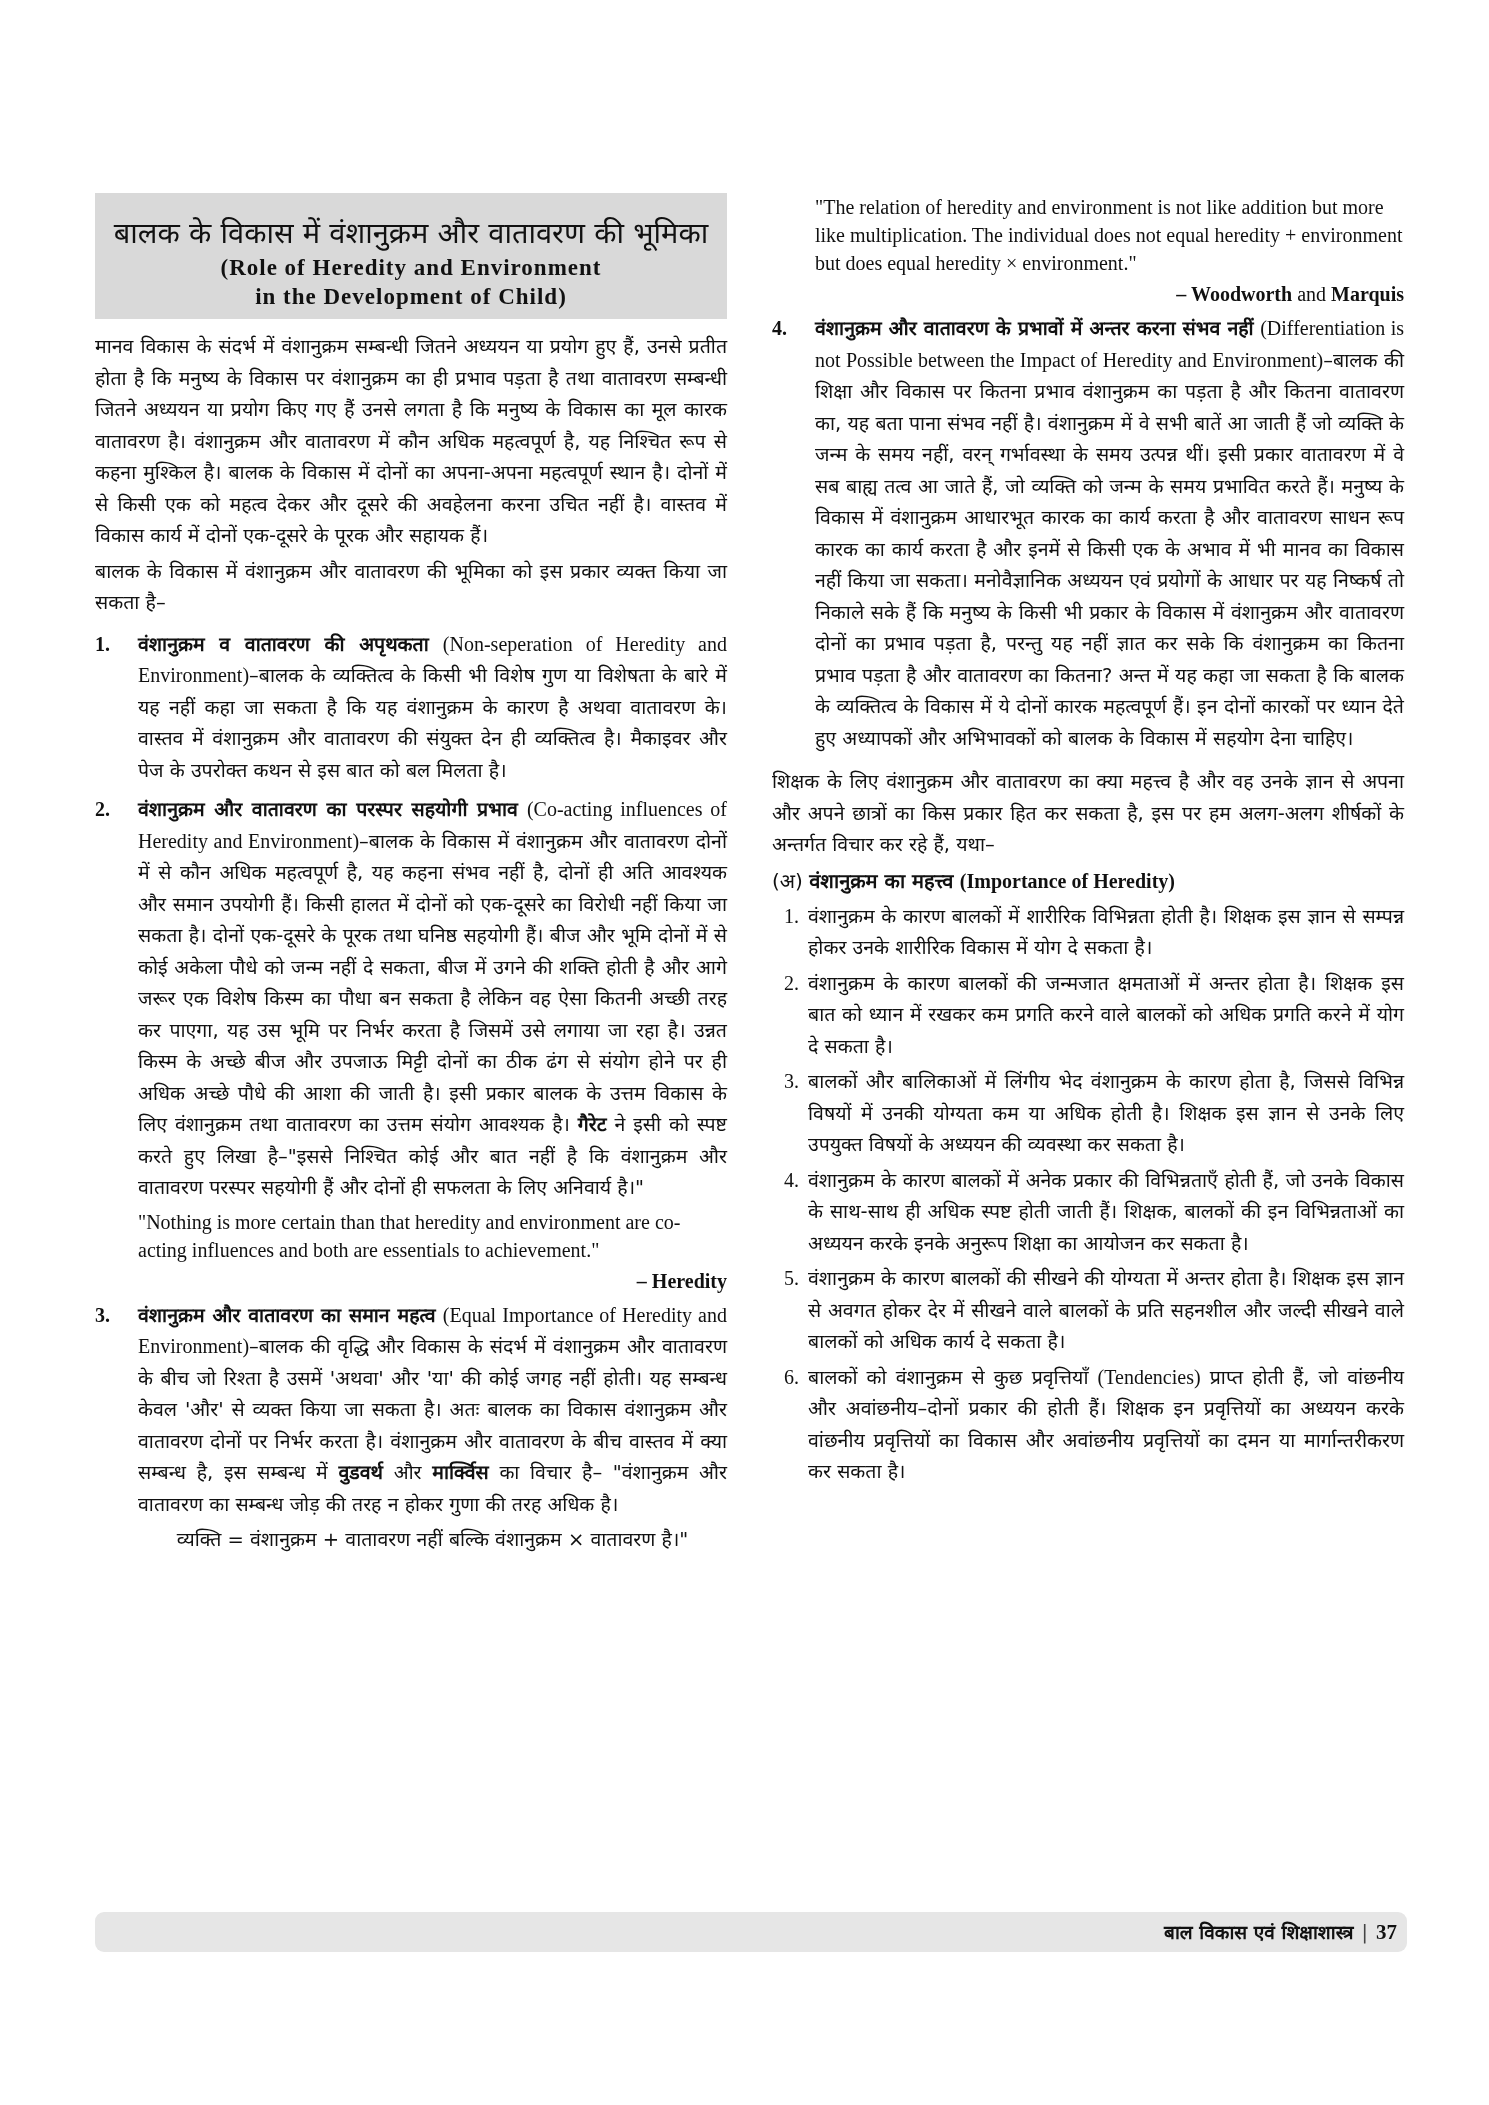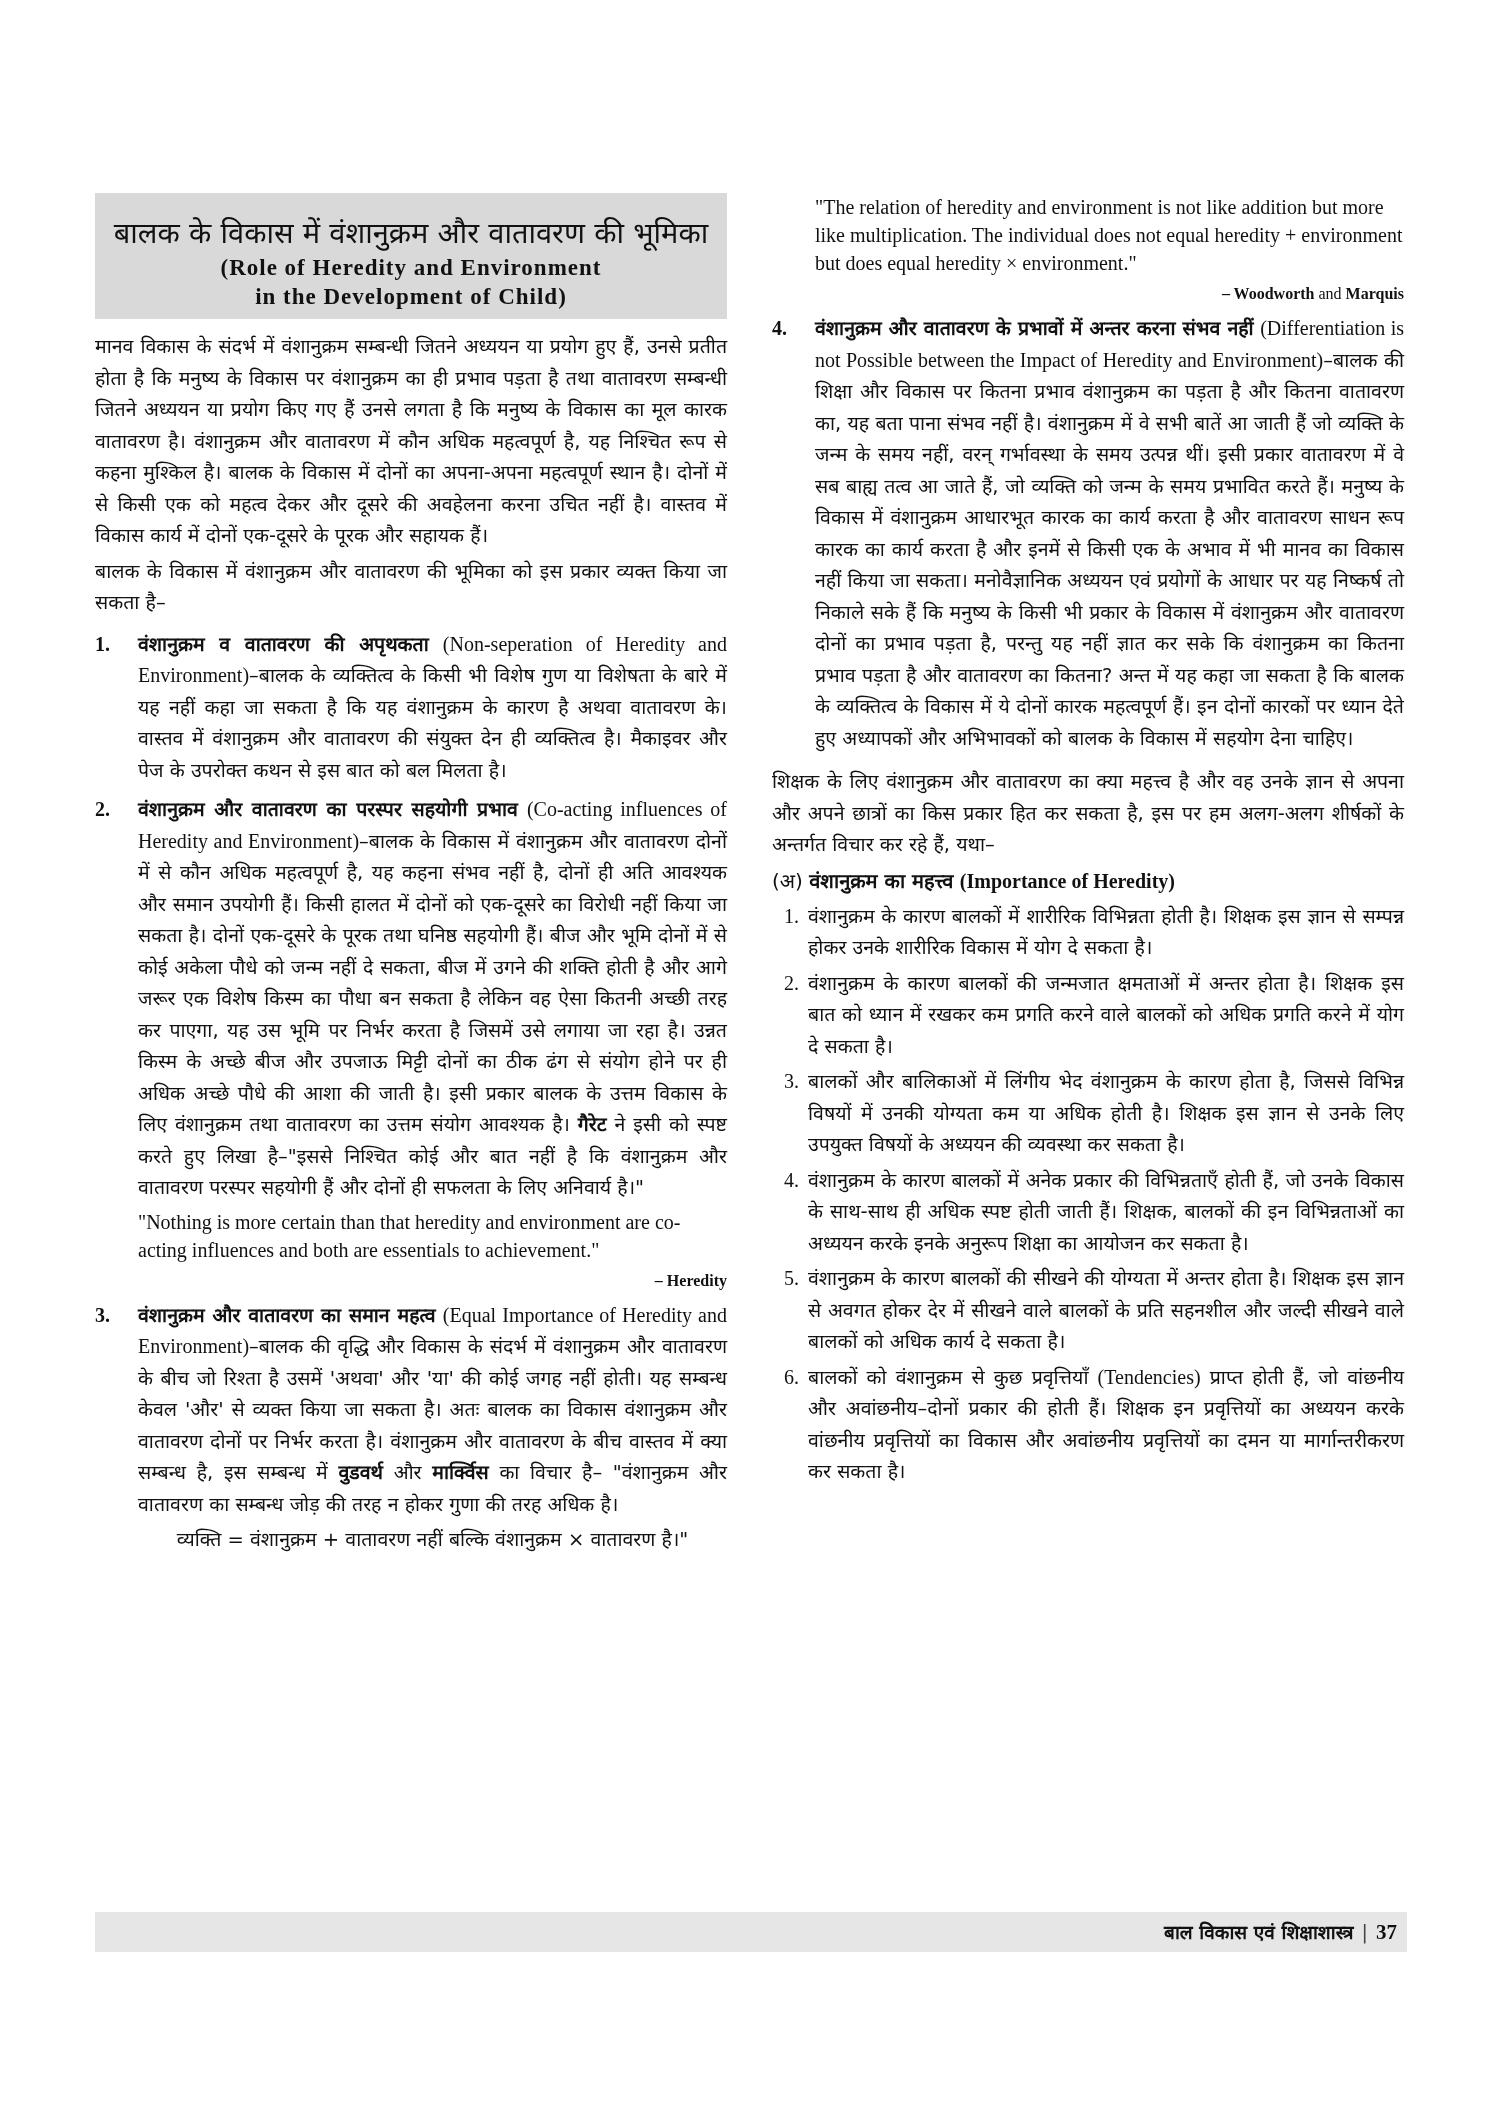--- a/index.html
+++ b/index.html
@@ -10,27 +10,27 @@
   #right-col { left:772px; top:193px; }
   .hd-box { background:#d9d9d9; text-align:center; padding:20px 10px 8px; box-sizing:border-box; }
   .hd-hi { font-family:"DejaVu Sans", sans-serif; font-size:29px; font-weight:normal; line-height:40px; }
   .hd-en { font-family:"Liberation Serif", serif; font-weight:bold; font-size:23px; line-height:29px; letter-spacing:1px; }
   p, .para { margin:0; font-family:"DejaVu Sans", sans-serif; font-size:19.5px; line-height:31.5px; text-align:justify; }
   .en { font-family:"Liberation Serif", serif; font-size:20px;margin-top:45px; }
   .num-item { position:relative; padding-left:43px; margin-top:8px; }
   .num-item .num { position:absolute; left:0; top:0; font-family:"Liberation Serif", serif; font-weight:bold; font-size:20px; line-height:31.5px; }
   .b { font-weight:bold; }
   .quote-en { font-family:"Liberation Serif", serif; font-size:20px; line-height:28px; margin-top:4px; text-align:left; }
-  .attrib { text-align:right; font-family:"Liberation Serif", serif; font-size:16px; line-height:34px; }
+  .attrib { text-align:right; font-family:"Liberation Serif", serif; font-size:20px; line-height:34px; }
   .attrib .bold { font-weight:bold; }
   .sub-head { font-family:"DejaVu Sans", sans-serif; font-size:20px; line-height:32px; margin-top:4px; }
   .sub-head .en { font-weight:bold; }
   .sub-list-item { position:relative; padding-left:36px; margin-top:4px; }
   .sub-list-item .sn { position:absolute; left:12px; top:0; font-family:"Liberation Serif", serif; font-size:20px; line-height:31.5px; }
-  #footer { position:absolute; left:95px; top:1912px; width:1312px; height:40px; background:#e6e6e6; }
+  #footer { position:absolute; left:95px; top:1912px; width:1312px; height:40px; background:#e6e6e6;border-radius:9px; }
   #footer-text { position:absolute; right:10px; top:6px; font-family:"DejaVu Sans", sans-serif; font-size:19px; font-weight:bold; line-height:28px; }
   #footer-sep { margin:0 8px; font-weight:normal; color:#444; }
   #footer-page { font-family:"Liberation Serif", serif; font-weight:bold; font-size:21px; }
 </style>
 </head>
 <body>
 
 <div id="left-col" class="col">
   <div class="hd-box">
     <div class="hd-hi">बालक के विकास में वंशानुक्रम और वातावरण की भूमिका</div>

